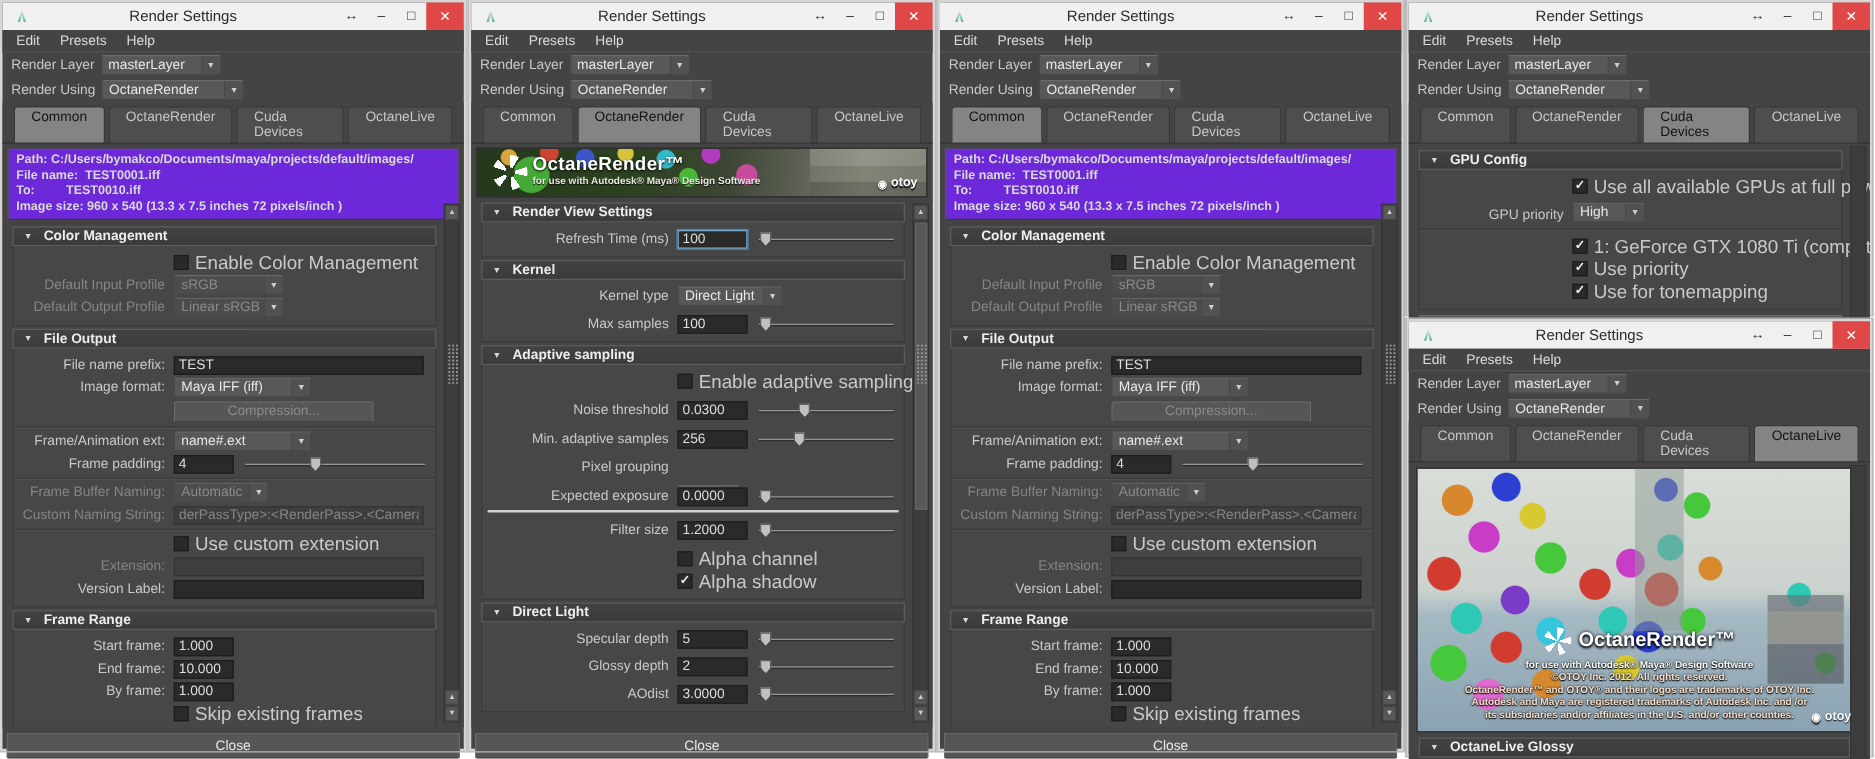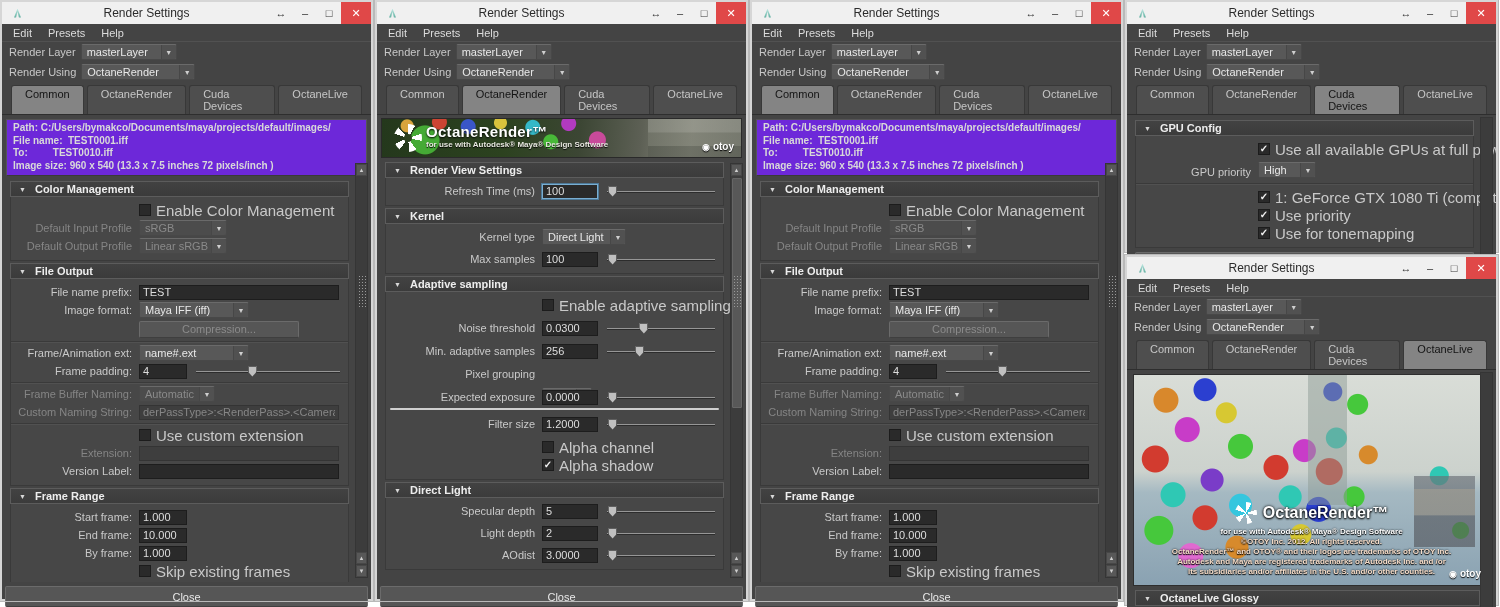--- a/index.html
+++ b/index.html
@@ -511,21 +511,21 @@
       <div class="group">
         <div class="row">
             <span class="lbl w-lbl-o">Specular depth</span>
           <input class="tin w56" value="5" style="">
           <span class="slider">
               <span class="track"></span>
               <span class="thumb" style="left:1%;"></span>
             </span>
           </div>
         <div class="row" style="margin-top:6px;">
-            <span class="lbl w-lbl-o">Light depth</span>
+            <span class="lbl w-lbl-o">Glossy depth</span>
           <input class="tin w56" value="2" style="">
           <span class="slider">
               <span class="track"></span>
               <span class="thumb" style="left:1%;"></span>
             </span>
           </div>
         <div class="row" style="margin-top:6px;">
             <span class="lbl w-lbl-o">AOdist</span>
           <input class="tin w56" value="3.0000" style="">
           <span class="slider">

